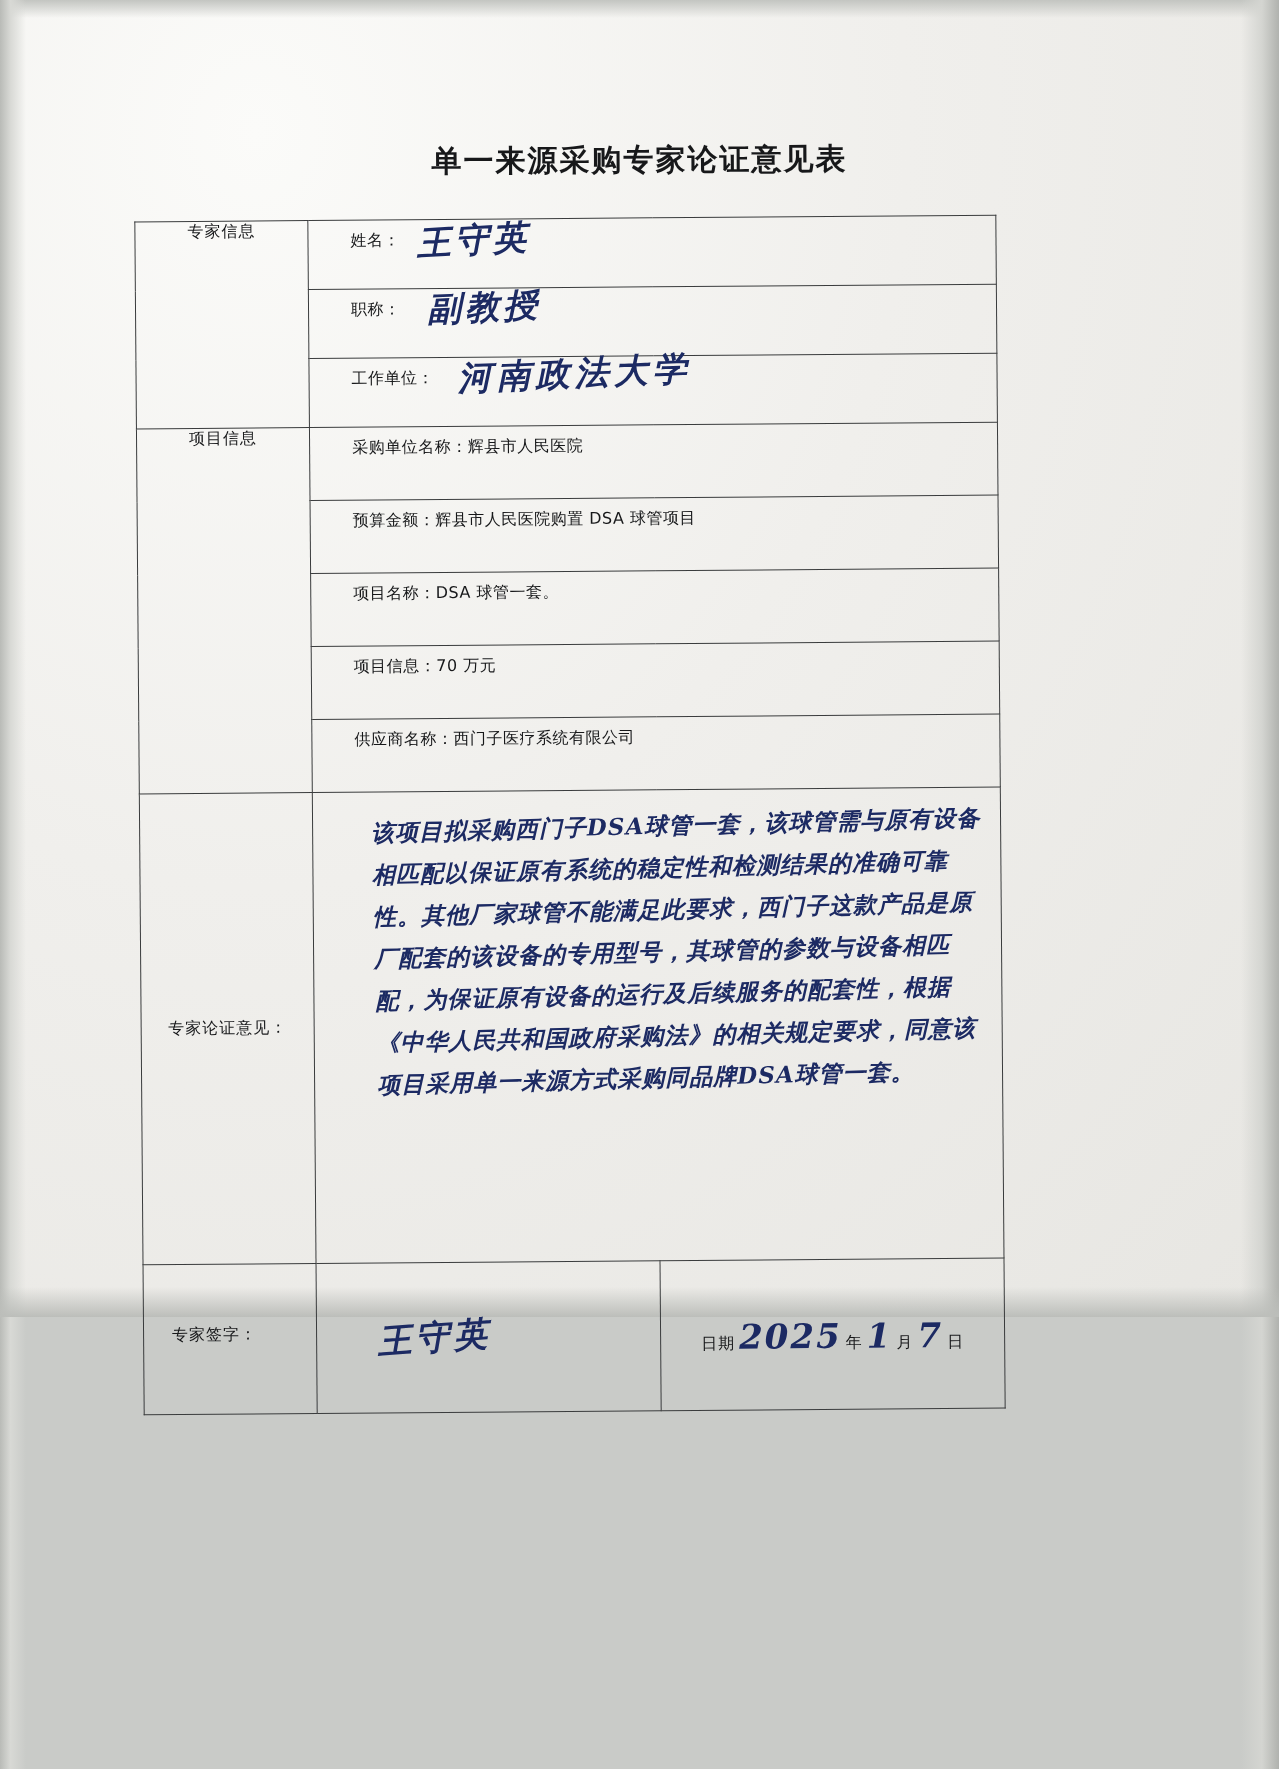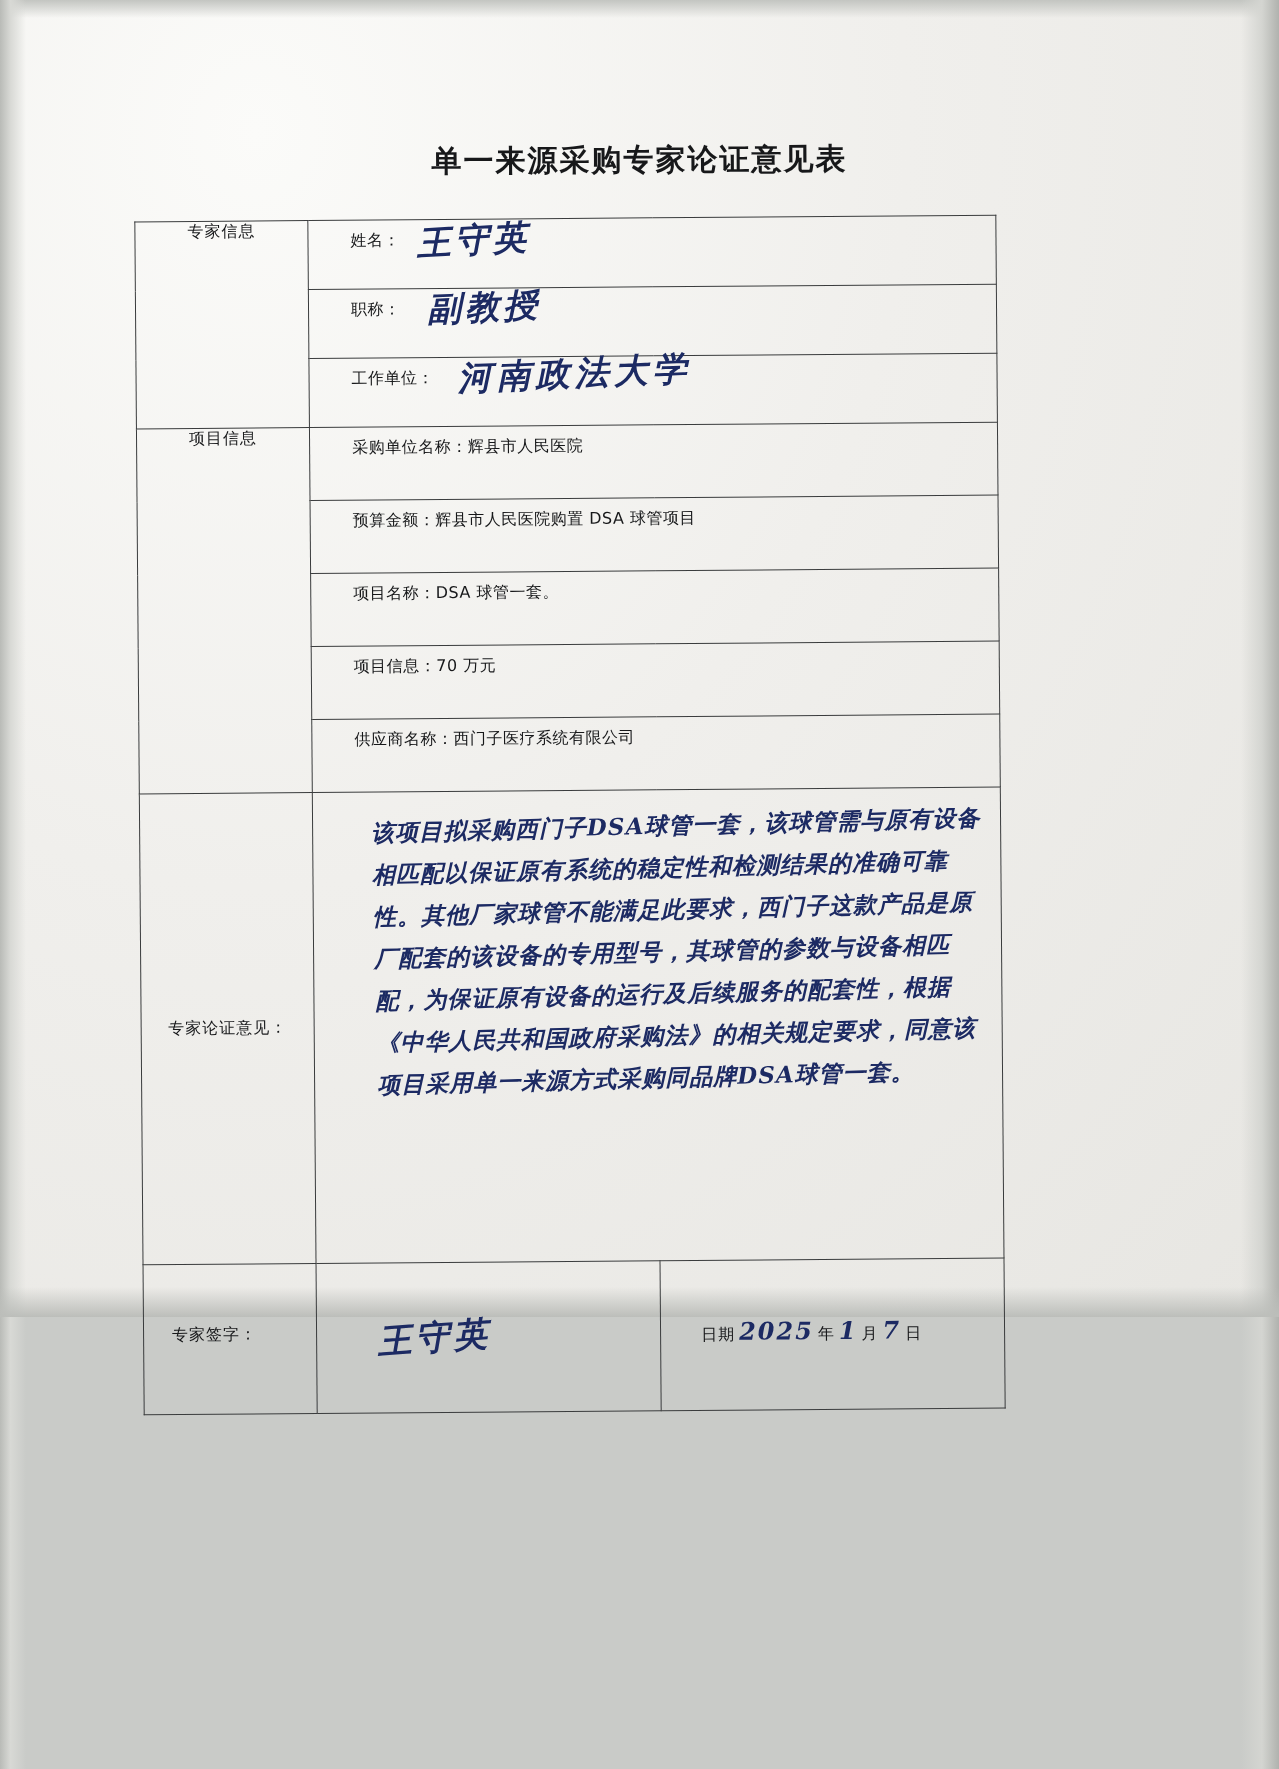--- a/index.html
+++ b/index.html
@@ -191,21 +191,21 @@
     font-family: "DejaVu Sans", sans-serif;
     font-size: 16px;
     letter-spacing: 1px;
     white-space: nowrap;
   }
   .date-num {
     font-family: "DejaVu Serif", serif;
     color: #1c2a63;
     font-style: italic;
     font-weight: bold;
-    font-size: 24px;
+    font-size: 34px;
     letter-spacing: 2px;
     padding: 0 4px;
   }
   .inner-pad { position: relative; height: 100%; }
 </style>
 </head>
 <body>
 
 <div class="page">
   <div class="edge-top"></div>

